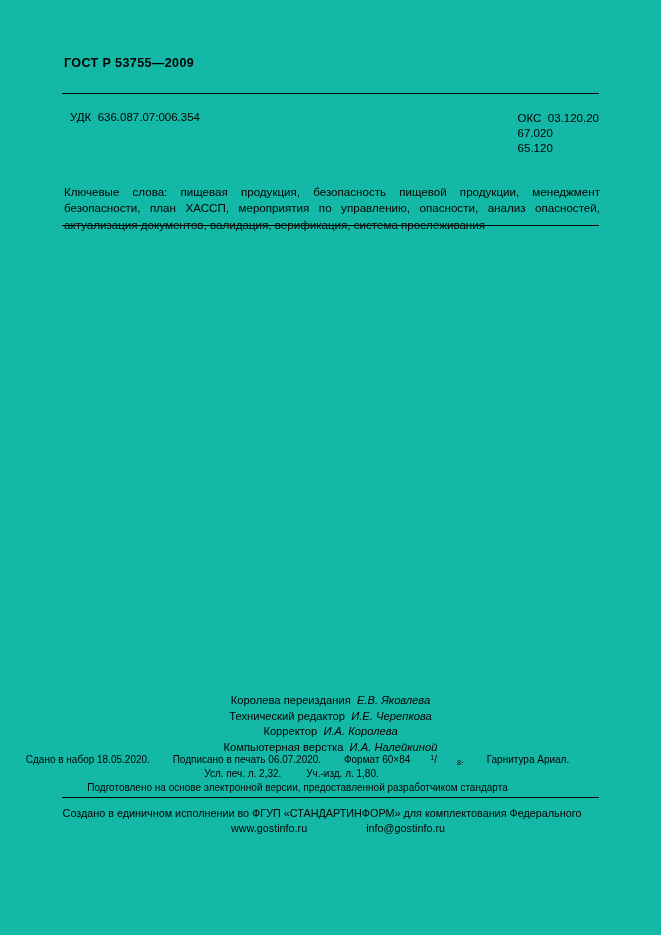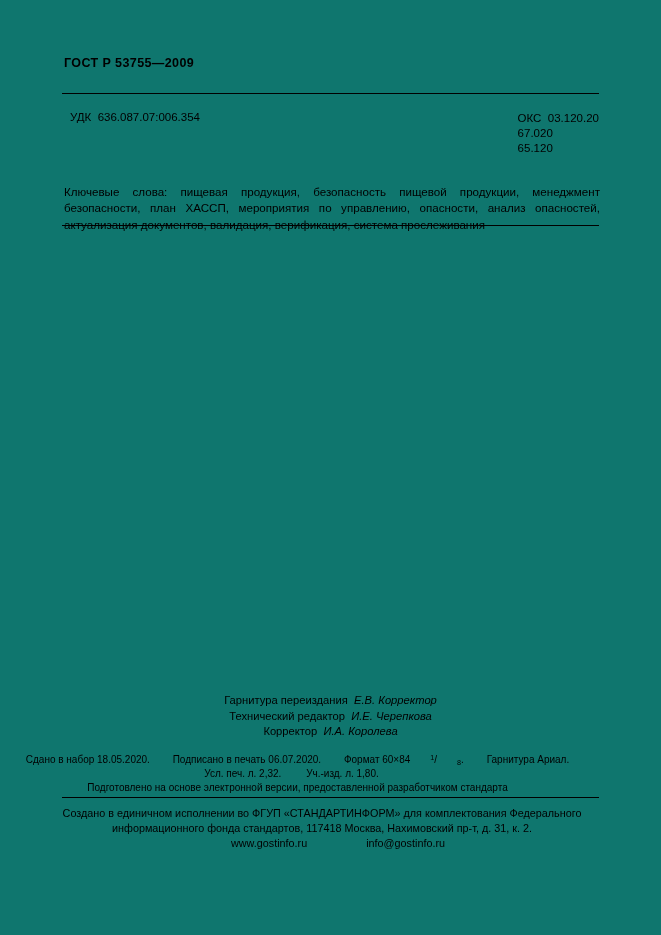--- a/index.html
+++ b/index.html
@@ -8,21 +8,21 @@
     background: #ffffff;
   }
   body {
     font-family: "Liberation Sans", sans-serif;
     color: #000000;
   }
   .page {
     position: relative;
     width: 661px;
     height: 935px;
-    background: #0f766e;
+    background: #14b8a6;
     overflow: hidden;
   }
 
   
   .running-head {
     position: absolute;
     left: 64px;
     top: 56px;
     font-size: 12.5px;
     font-weight: bold;
@@ -156,30 +156,34 @@
       </div>
     </div>
   </div>
 
   <div class="keywords">Ключевые слова: пищевая продукция, безопасность пищевой продукции, менеджмент безопасности, план ХАССП, мероприятия по управлению, опасности, анализ опасностей, актуализация документов, валидация, верификация, система прослеживания</div>
 
   <div class="rule rule-mid"></div>
 
   <div class="credits">
     <div>
-      <span>Гарнитура переиздания</span>&nbsp;
-      <span class="name">Е.В. Корректор</span>
+      <span>Королева переиздания</span>&nbsp;
+      <span class="name">Е.В. Яковлева</span>
     </div>
     <div>
       <span>Технический редактор</span>&nbsp;
       <span class="name">И.Е. Черепкова</span>
     </div>
     <div>
       <span>Корректор</span>&nbsp;
       <span class="name">И.А. Королева</span>
+    </div>
+    <div>
+      <span>Компьютерная верстка</span>&nbsp;
+      <span class="name">И.А. Налейкиной</span>
     </div>
   </div>
 
   <div class="imprint">
     <div class="imprint-line-1">
       <span>Сдано в набор 18.05.2020.</span>
       <span>Подписано в печать 06.07.2020.</span>
       <span class="frac"><span>Формат 60×84</span><sup>1</sup><span>/</span><sub>8</sub><span>.</span></span>
       <span>Гарнитура Ариал.</span>
     </div>
@@ -187,20 +191,19 @@
       <span>Усл. печ. л. 2,32.</span>
       <span>Уч.-изд. л. 1,80.</span>
     </div>
     <div>Подготовлено на основе электронной версии, предоставленной разработчиком стандарта</div>
   </div>
 
   <div class="rule rule-bottom"></div>
 
   <div class="publisher">
     <div>Создано в единичном исполнении во ФГУП «СТАНДАРТИНФОРМ» для комплектования Федерального</div>
-    <div>информационного фонда стандартов, 117418 Москва, Нахимовский пр-т, д. 31, к. 2.</div>
     <div class="contacts">
       <span>www.gostinfo.ru</span>
       <span>info@gostinfo.ru</span>
     </div>
   </div>
 
 </div>
 
 </body></html>

